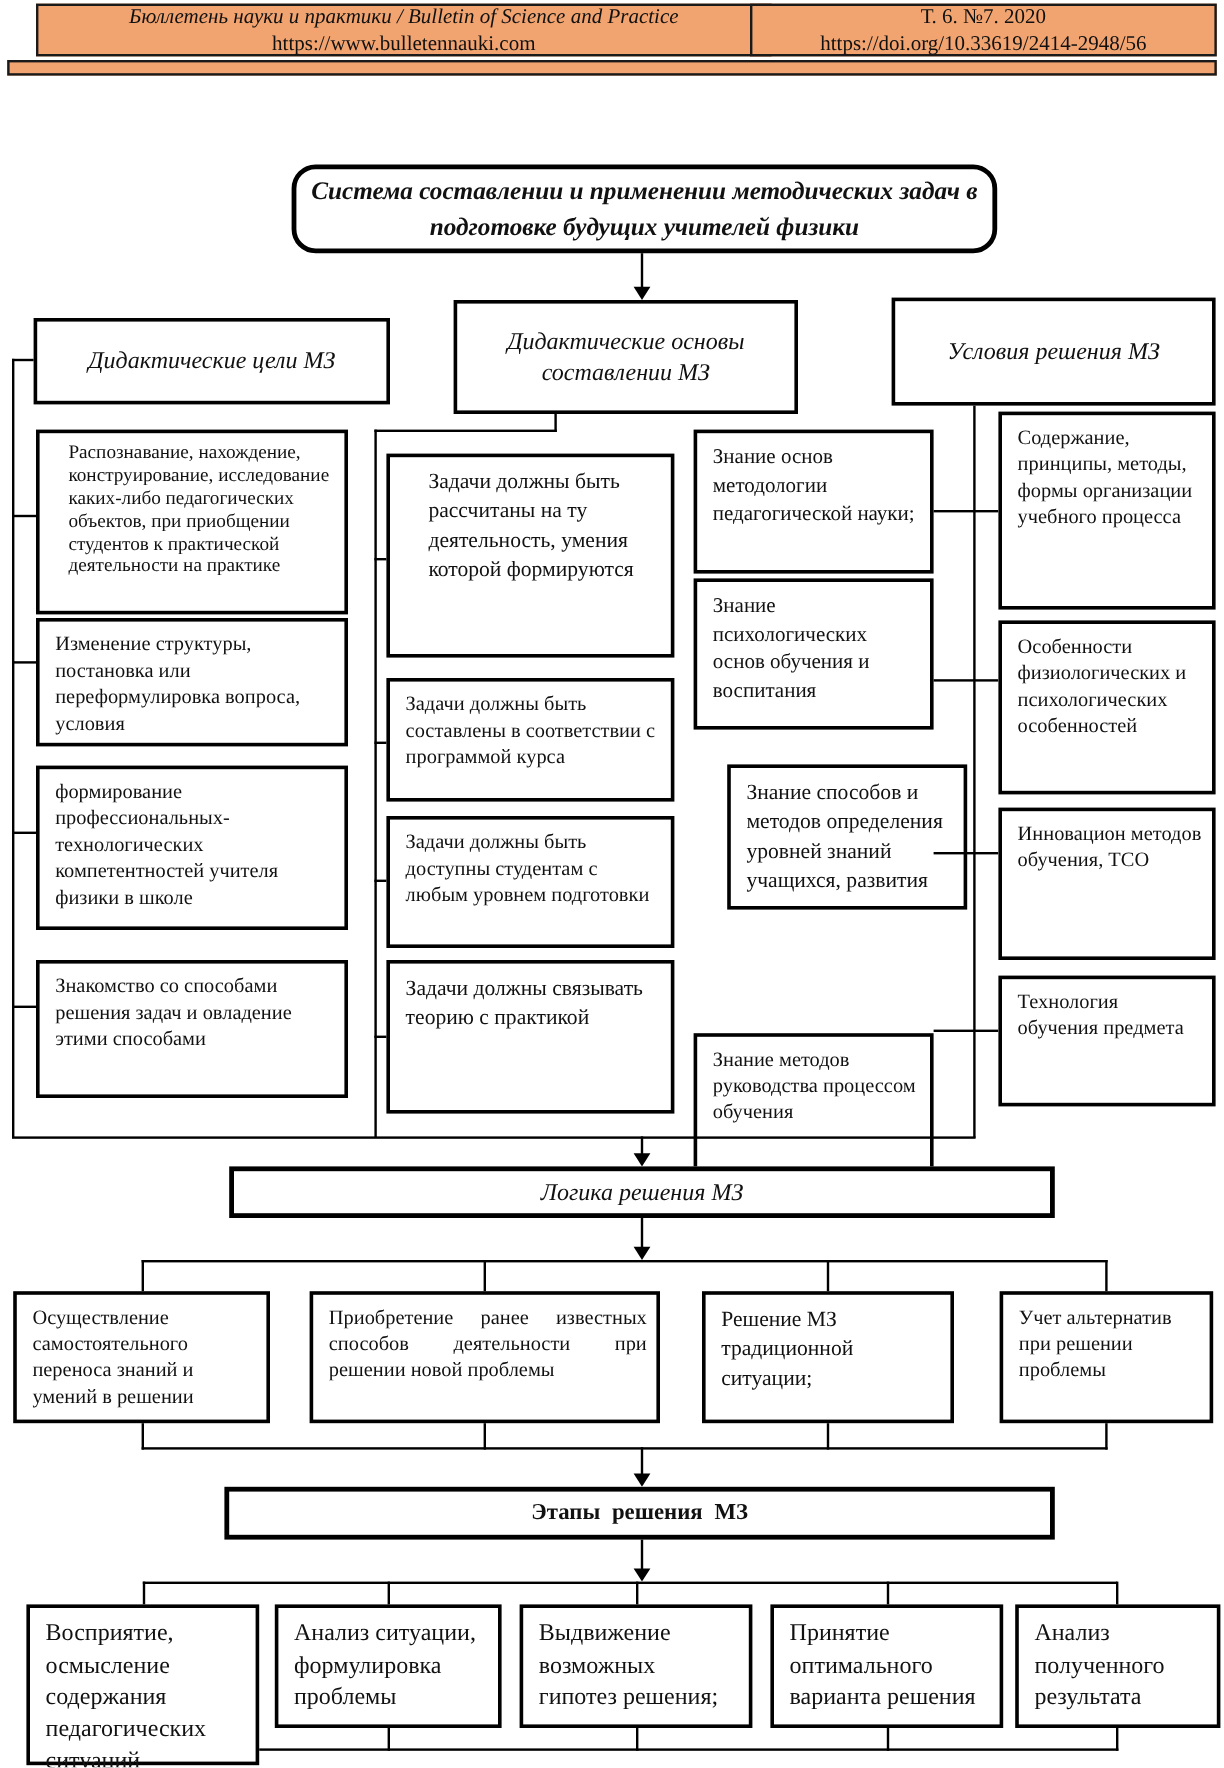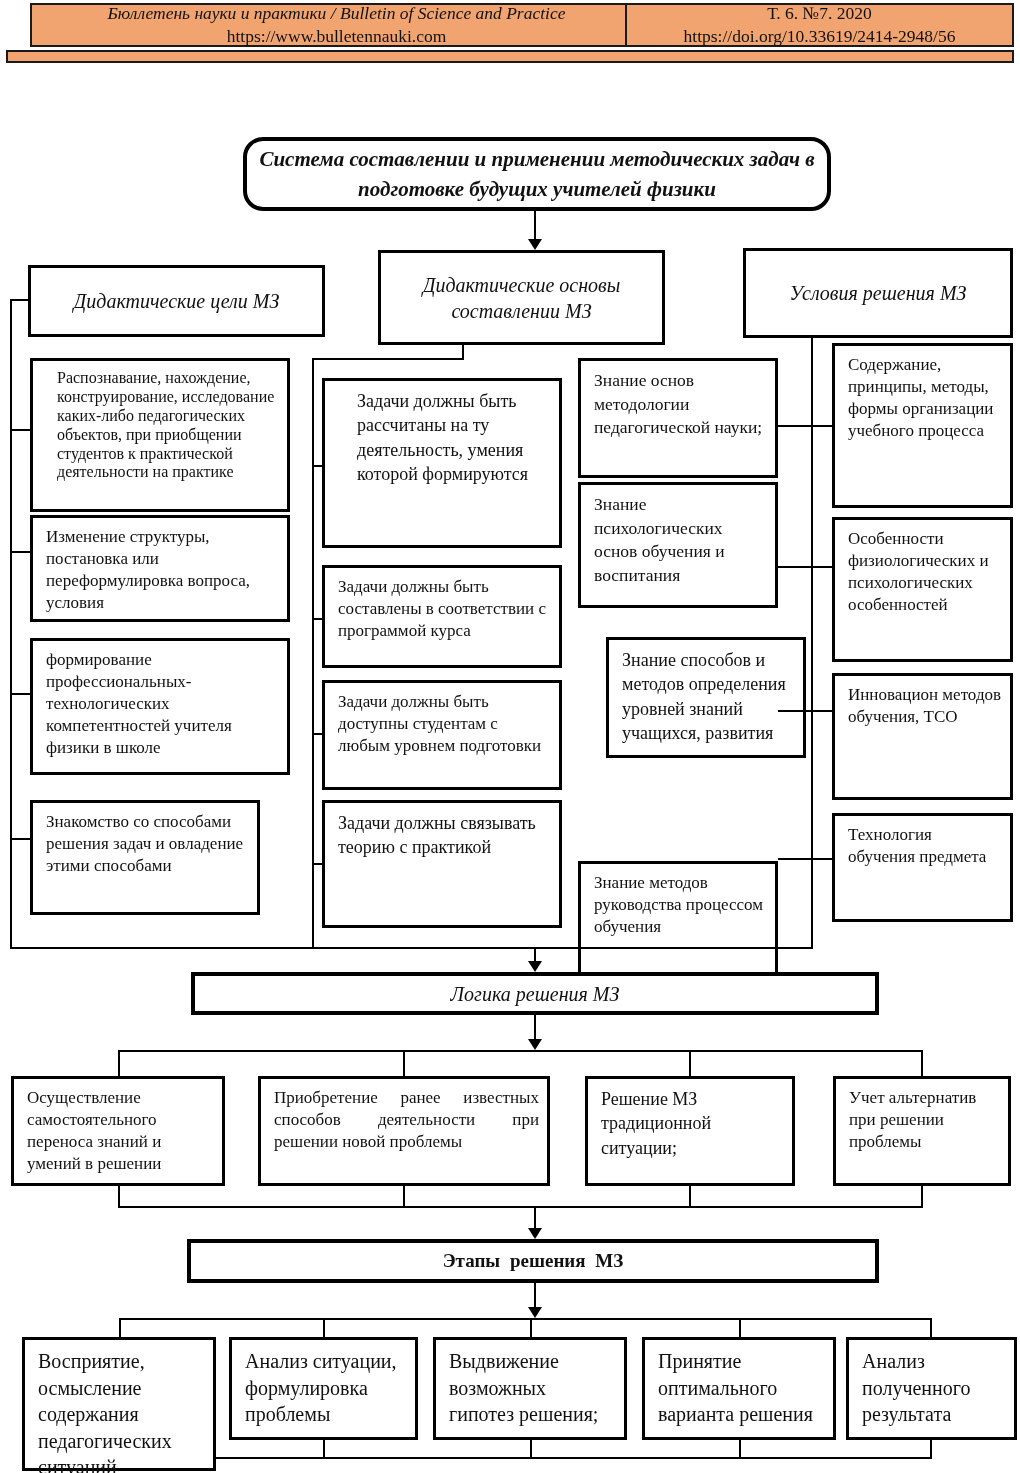--- a/index.html
+++ b/index.html
@@ -68,21 +68,21 @@
 
   <div class="b small" style="left:30px;top:358px;width:260px;height:154px;">
     <span>Распознавание, нахождение, конструирование, исследование каких-либо педагогических объектов, при приобщении студентов к практической деятельности на практике</span>
   </div>
   <div class="b" style="left:30px;top:515px;width:260px;height:107px;">
     <span>Изменение структуры, постановка или переформулировка вопроса, условия</span>
   </div>
   <div class="b" style="left:30px;top:638px;width:260px;height:137px;">
     <span>формирование профессиональных-технологических компетентностей учителя физики в школе</span>
   </div>
-  <div class="b" style="left:30px;top:800px;width:230px;height:115px;">
+  <div class="b" style="left:30px;top:800px;width:260px;height:115px;">
     <span>Знакомство со способами решения задач и овладение этими способами</span>
   </div>
 
   <div class="vl" style="left:462px;top:345px;height:15px;"></div>
   <div class="hl" style="left:312px;top:358px;width:152px;"></div>
   <div class="vl" style="left:312px;top:358px;height:590px;"></div>
   <div class="hl" style="left:312px;top:465px;width:12px;"></div>
   <div class="hl" style="left:312px;top:618px;width:12px;"></div>
   <div class="hl" style="left:312px;top:733px;width:12px;"></div>
   <div class="hl" style="left:312px;top:863px;width:12px;"></div>

